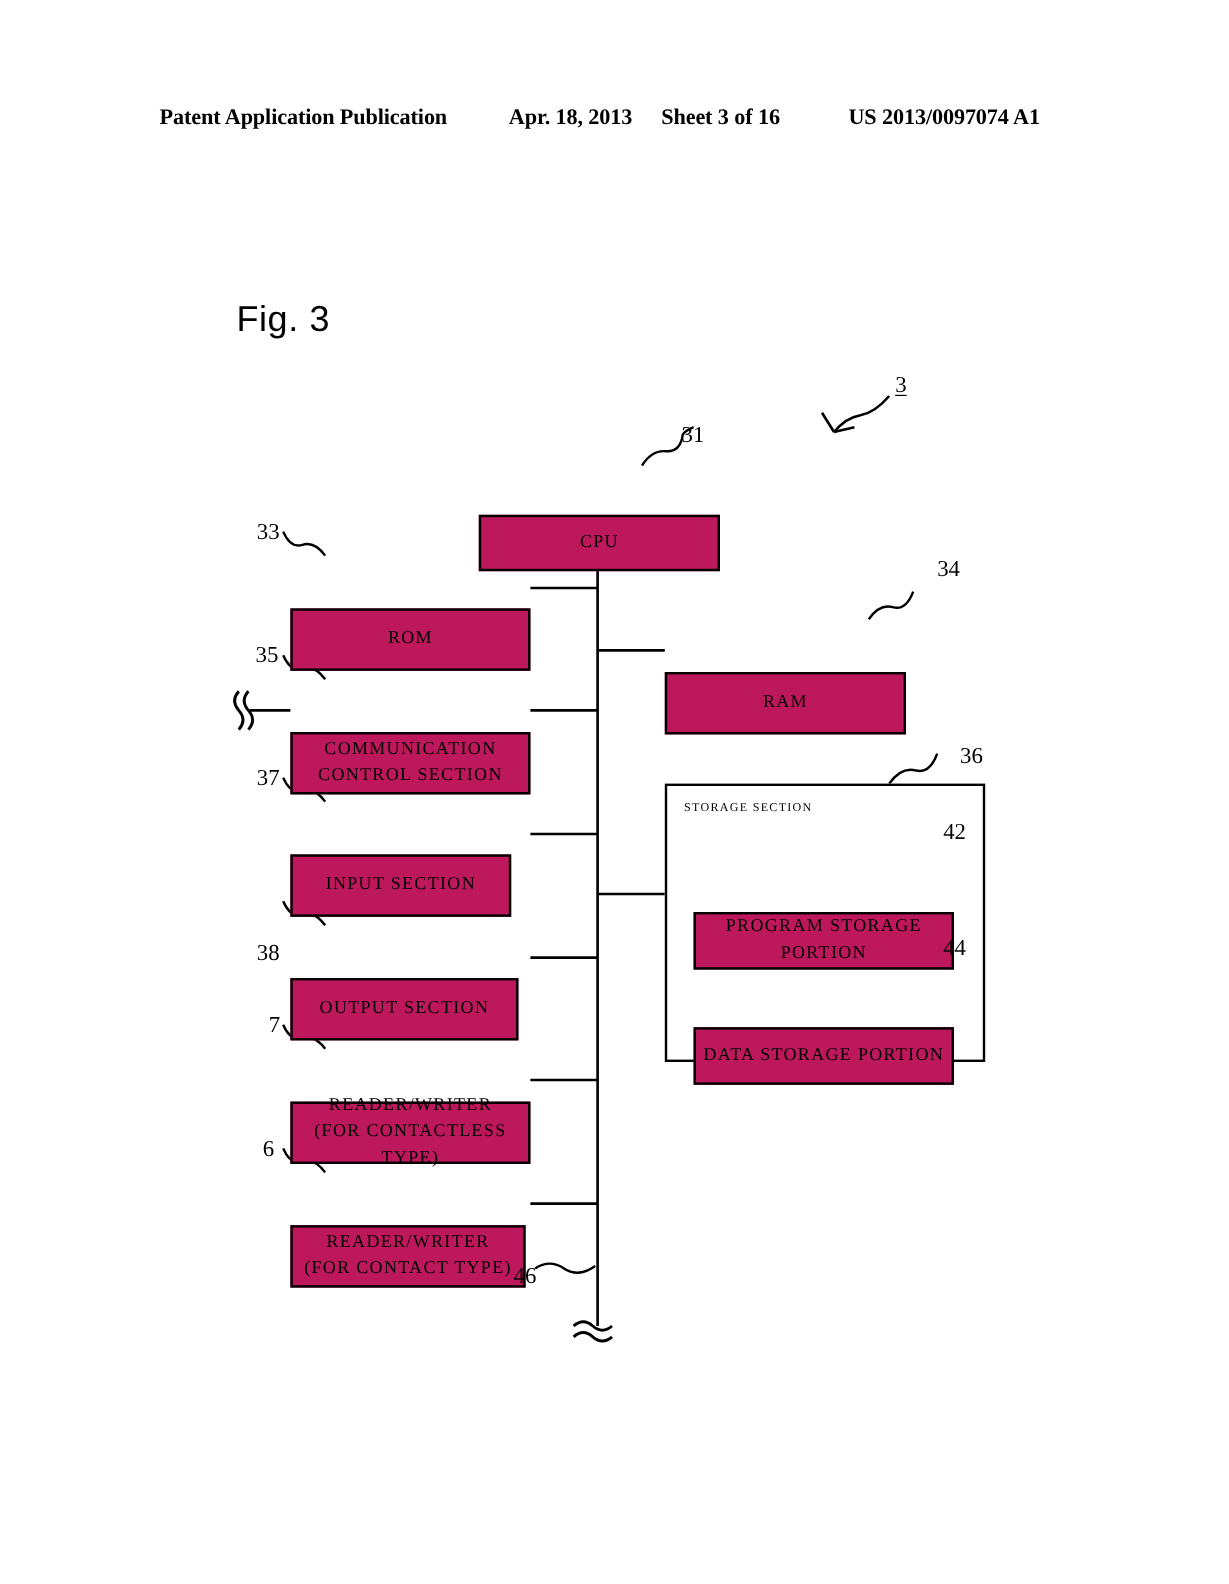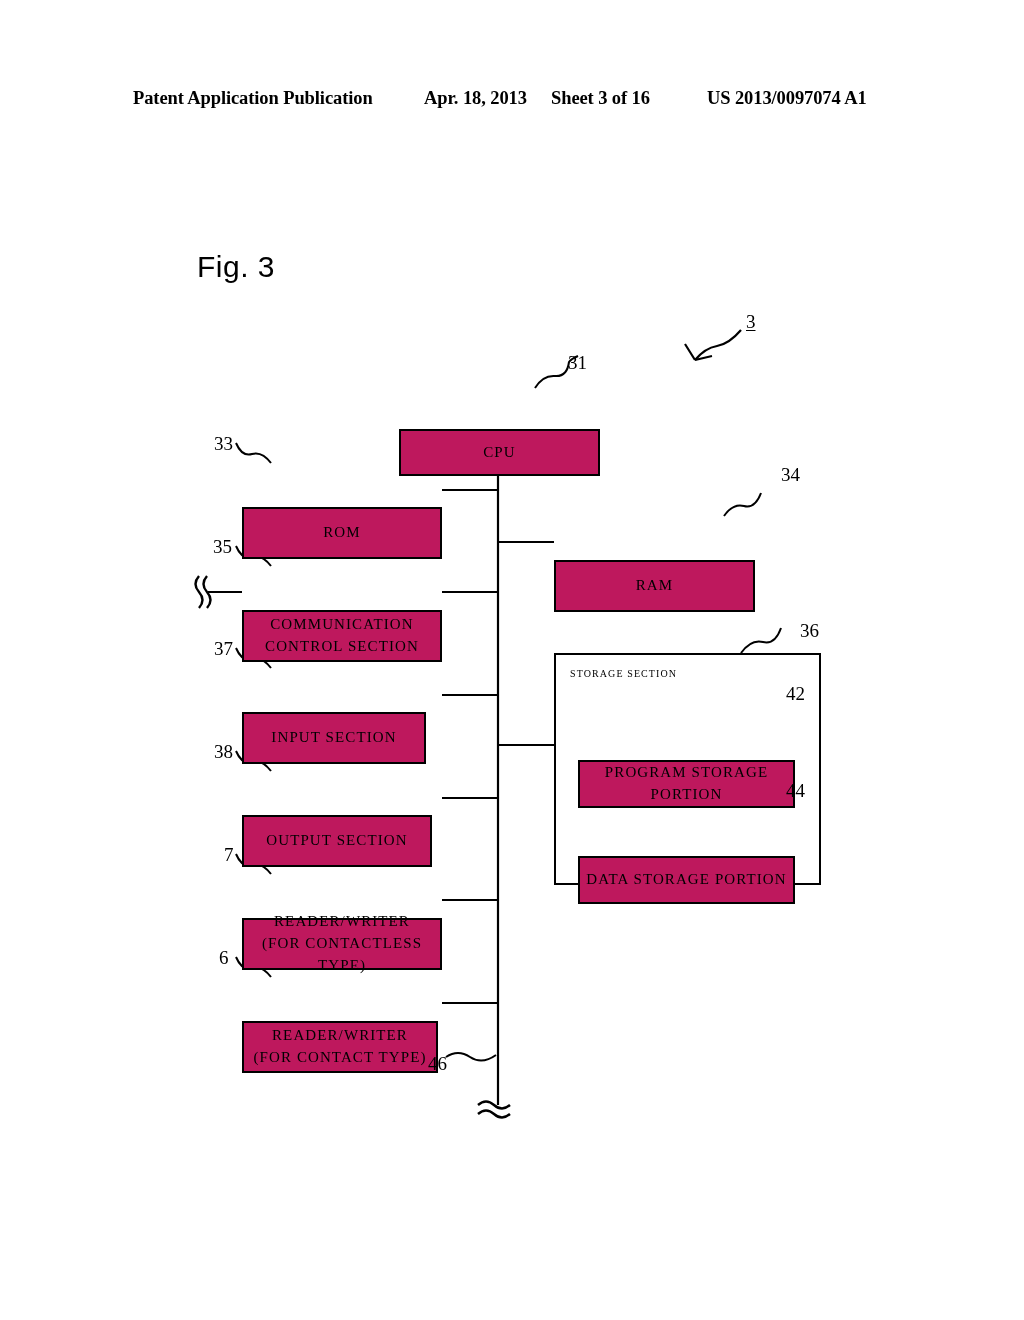--- a/index.html
+++ b/index.html
@@ -231,21 +231,21 @@
 <div class="ref" style="left:761px; top:464px;margin-left:20px;">34</div>
 
 <div class="ref" style="left:213px; top:536px;">35</div>
 
 <div class="ref" style="left:800px; top:620px;">36</div>
 
 <div class="ref" style="left:214px; top:638px;">37</div>
 
 <div class="ref" style="left:786px; top:683px;">42</div>
 
-<div class="ref" style="left:214px; top:741px;">38</div>
+<div class="ref" style="left:214px; top:784px;">38</div>
 
 <div class="ref" style="left:786px; top:780px;">44</div>
 
 <div class="ref" style="left:224px; top:844px;">7</div>
 
 <div class="ref" style="left:219px; top:947px;">6</div>
 
 <div class="ref" style="left:428px; top:1053px;">46</div>
 
 </body></html>

